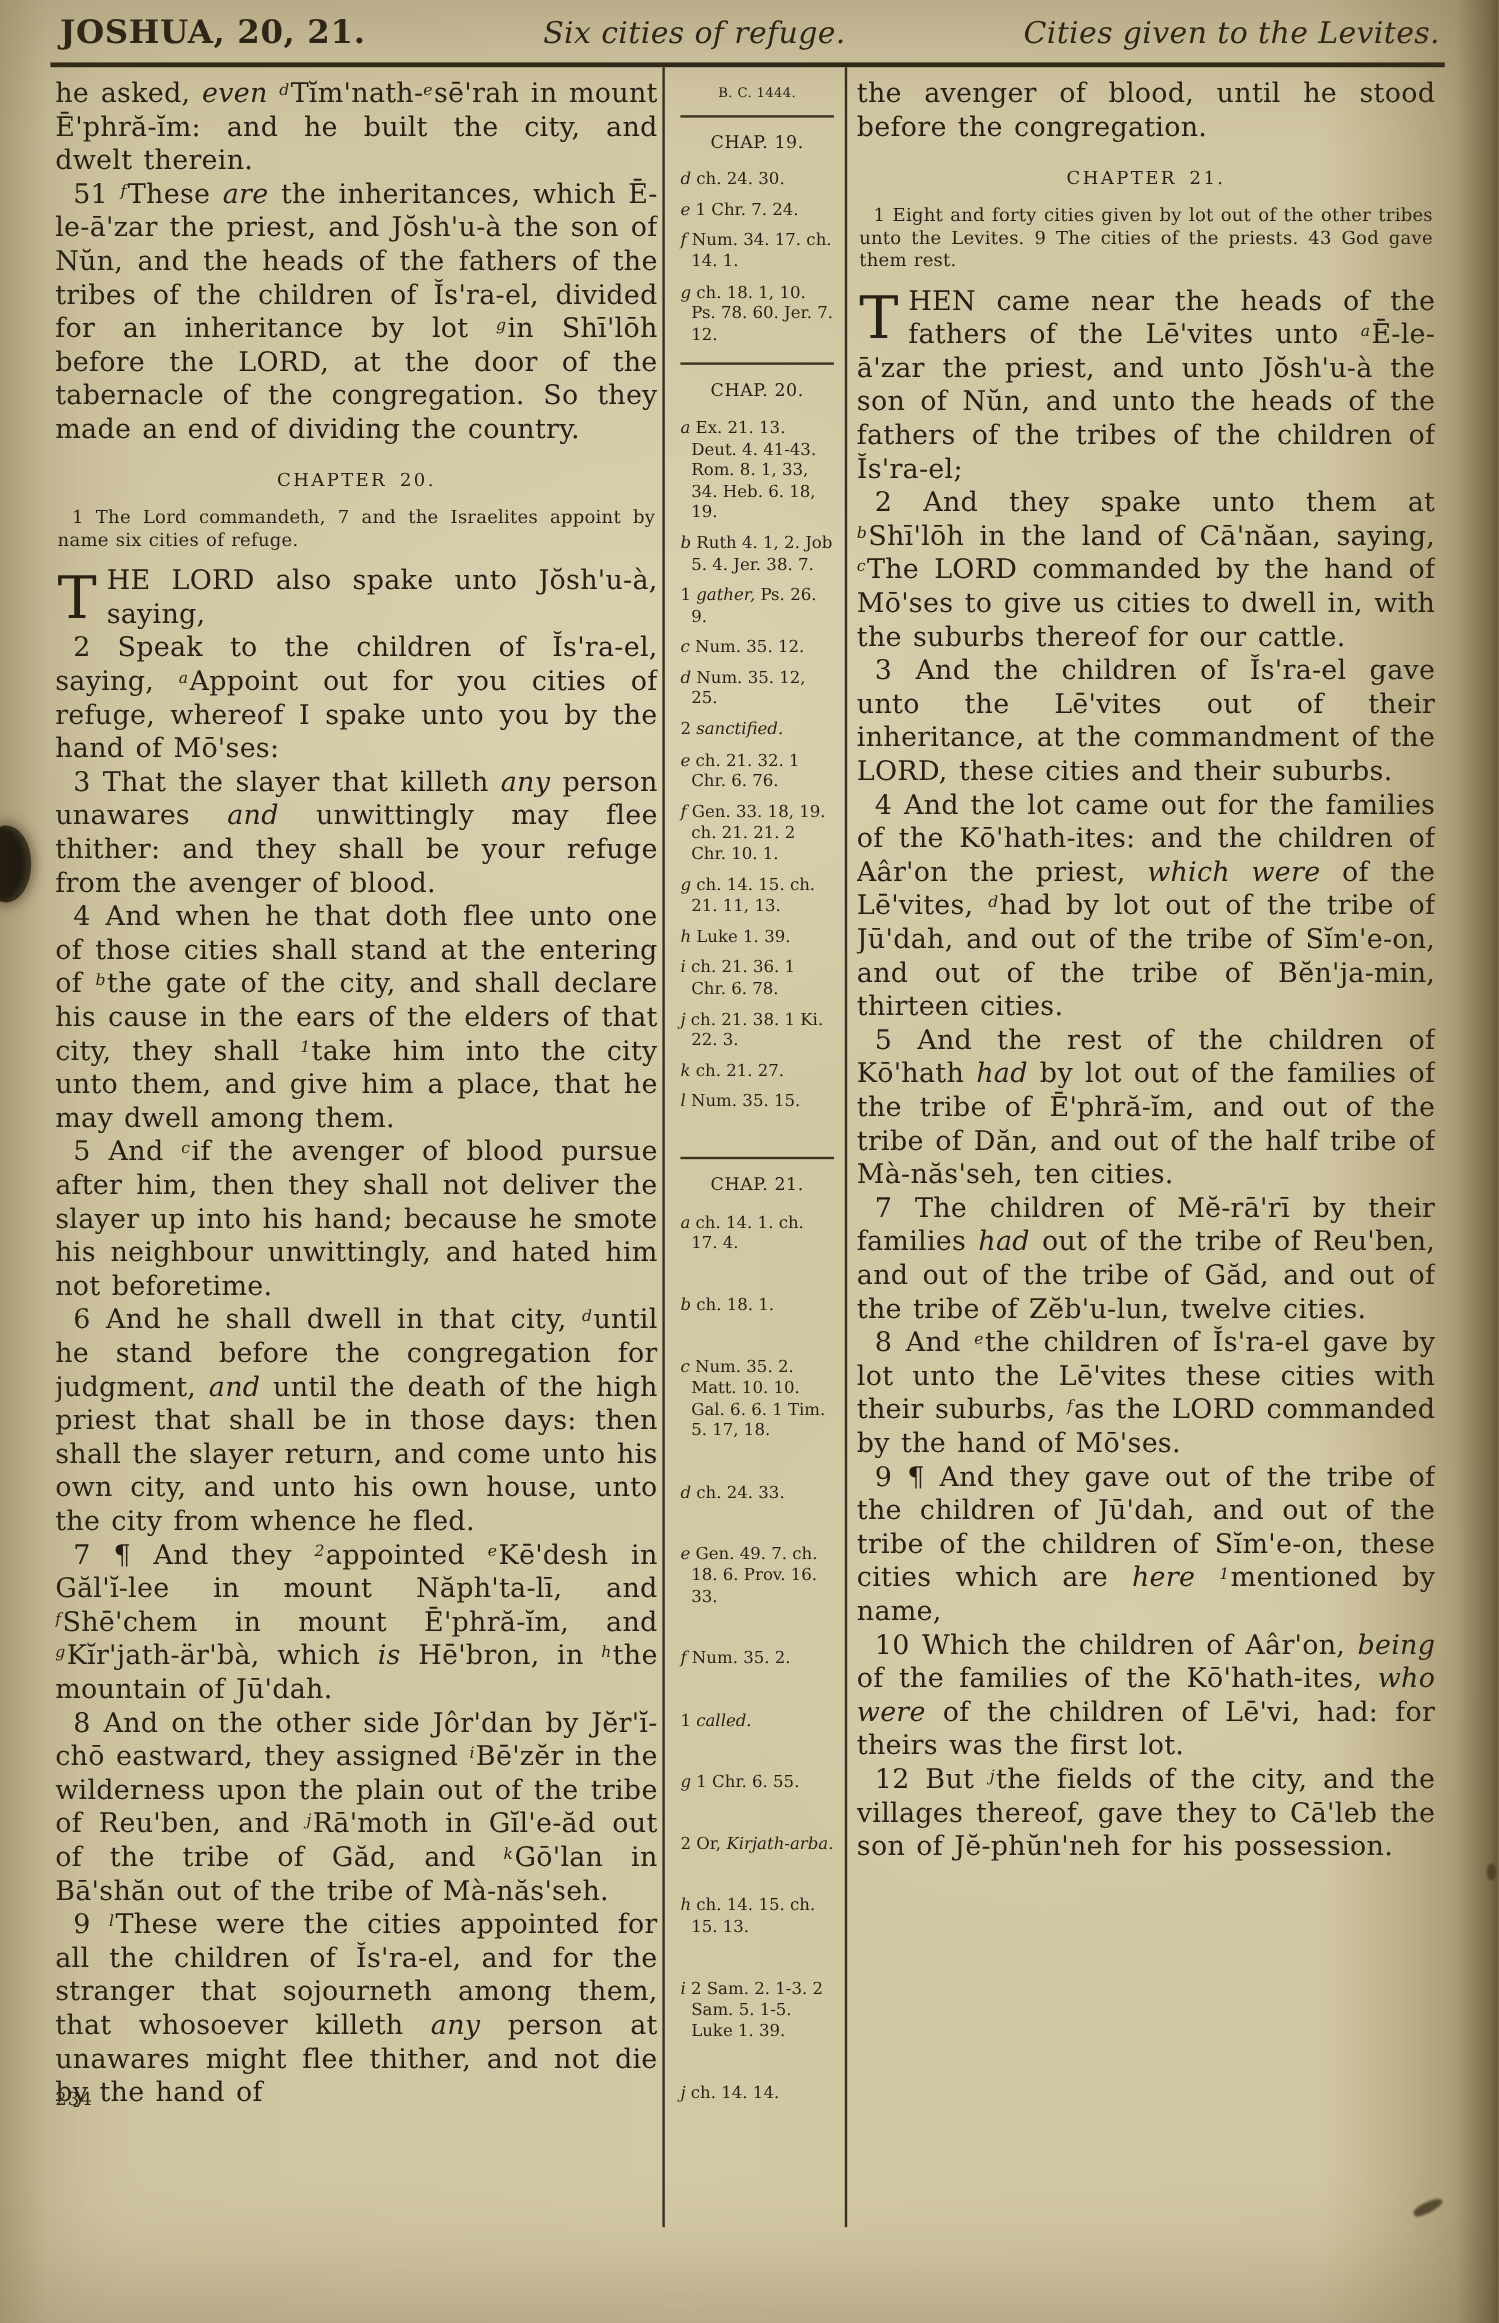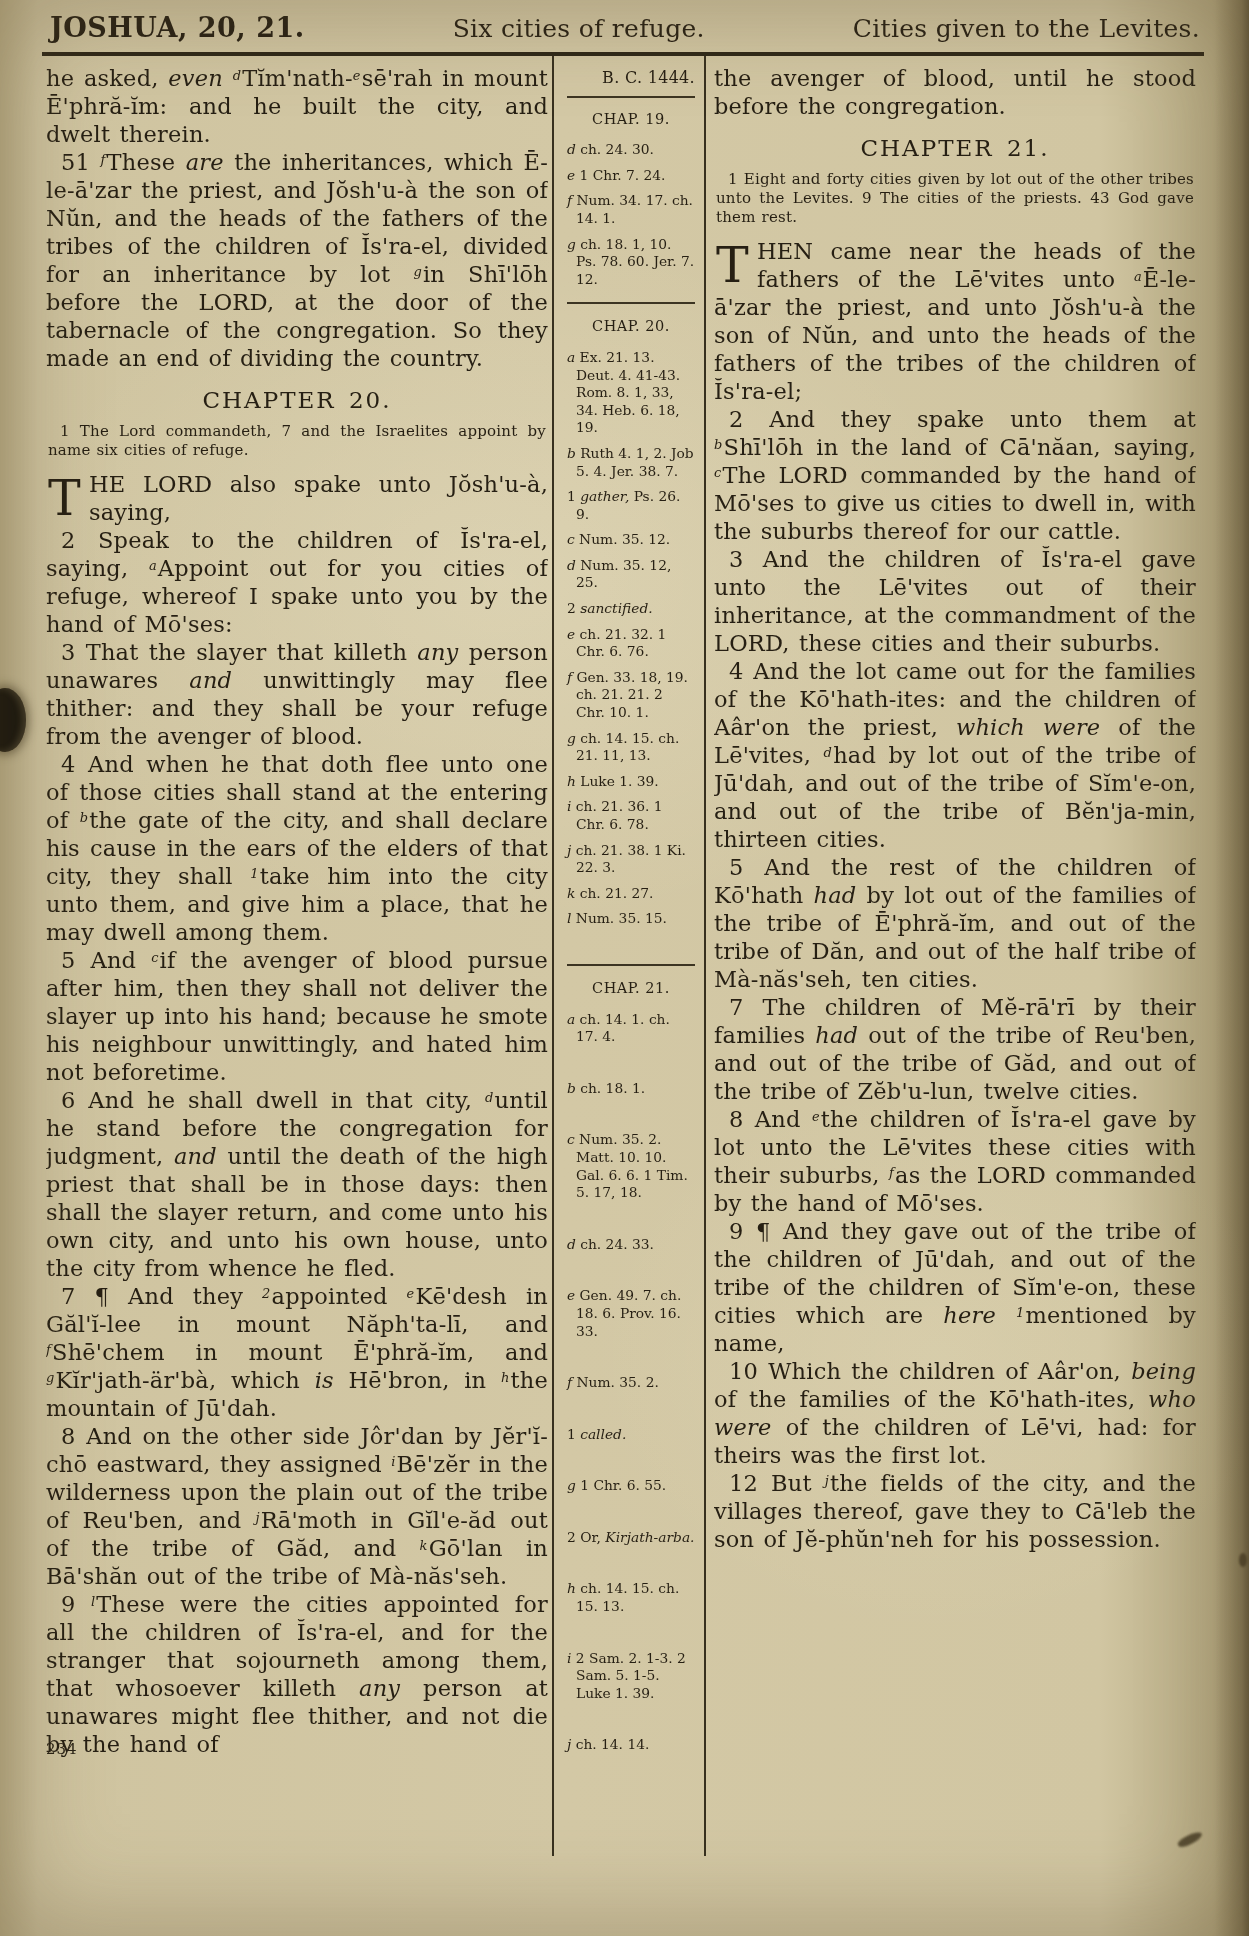--- a/index.html
+++ b/index.html
@@ -13,49 +13,49 @@
       radial-gradient(ellipse 700px 500px at 40% 30%, rgba(255,250,228,0.20), rgba(0,0,0,0) 70%),
       radial-gradient(ellipse 500px 400px at 75% 70%, rgba(255,248,222,0.12), rgba(0,0,0,0) 70%),
       linear-gradient(90deg, #bdb18a 0%, #cfc4a0 3%, #d3c8a5 45%, #d1c6a2 88%, #b5a982 97%, #978b66 100%),
       #d1c6a2;
   }
 
   
   .header { position:absolute; top:12px; left:50px; width:1150px;
     display:flex; justify-content:space-between; align-items:baseline; }
   .book-ref { font-size:27px; font-weight:bold; letter-spacing:0.5px; }
-  .running { font-size:25px; letter-spacing:0.3px; }
+  .running { font-size:25px; font-style:italic; letter-spacing:0.3px; }
   .toprule { position:absolute; top:52px; left:42px; width:1162px; height:4px; background:#2d2617; }
 
   
   .vrule { position:absolute; top:56px; width:2px; height:1800px; background:#37301f; }
   .vrule.v1 { left:552px; }
   .vrule.v2 { left:704px; }
 
   
   .textcol { position:absolute; top:64px; height:1800px; overflow:hidden;
     font-size:22.5px; line-height:28px; text-align:justify;
     letter-spacing:0.2px; word-spacing:2px; }
   .col-left  { left:46px;  width:502px; }
   .col-right { left:714px; width:482px; }
 
   .para { text-indent:15px; clear:left; }
   .para.cont { text-indent:0; }
-  .para.chapter { text-indent:0; text-align:center; font-size:23px;
+  .para.chapter { text-indent:0; text-align:center; font-size:15px;
     letter-spacing:2px; margin:14px 0 8px; word-spacing:4px; }
   .para.summary { text-indent:12px; font-size:15px;
     line-height:19px; margin:0 2px 10px; word-spacing:1px; }
   .para.drop { text-indent:0; }
   .dropcap { float:left; font-size:49px; line-height:49px; padding:4px 8px 0 2px; }
   sup.vref { font-style:italic; font-size:13px; line-height:0; vertical-align:6px; margin-right:1px; }
 
   
   .col-refs { position:absolute; top:64px; left:558px; width:146px; height:1800px;
     overflow:hidden; padding:0 9px; font-size:13.8px; line-height:17.6px; }
-  .bc { text-align:right; font-size:16px; letter-spacing:0.3px; padding:5px 0 9px; }
+  .bc { text-align:center; font-size:11px; letter-spacing:0.3px; padding:5px 0 9px; }
   .bc-rule { height:2px; background:#3c3422; margin-bottom:13px; }
   .chap { text-align:center; font-size:14.5px; letter-spacing:0.5px; margin:4px 0 13px; }
   .ref { margin-bottom:8px; padding-left:9px; text-indent:-9px; }
   .refsep { height:2px; background:#3c3422; margin:14px 0; }
   .refitems > :nth-child(4) { margin-top:36px; }   
   .refsec.sec2 .ref { margin-bottom:34px; }
 
   
   .pageno { position:absolute; top:1740px; left:46px; width:420px;
     text-align:left; font-size:15px; letter-spacing:1px; }

